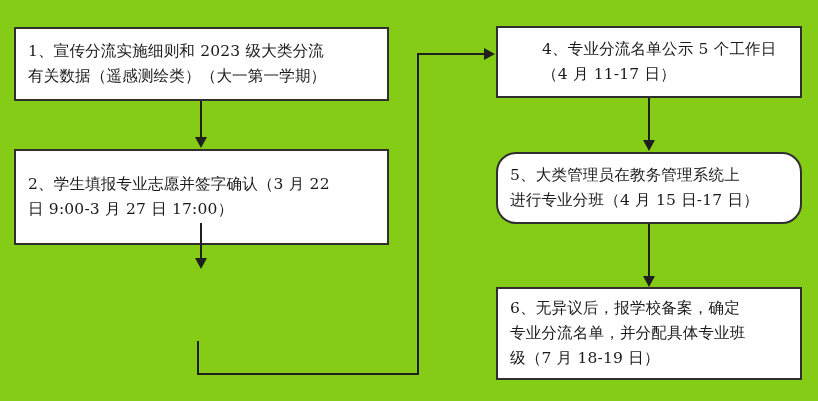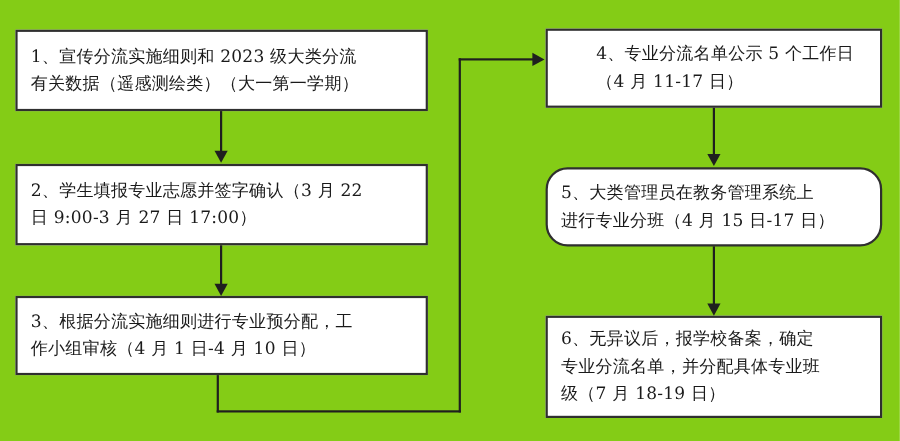--- a/index.html
+++ b/index.html
@@ -33,21 +33,21 @@
     font-size: 15.5px;
     line-height: 1.62;
     color: #1a1a1a;
     letter-spacing: 0.2px;
     white-space: pre-line;
     text-align: left;
     font-family: "DejaVu Serif", "Liberation Serif", serif;
   }
   
   #node-1 { left: 14px;  top: 27px;  width: 375px; height: 74px; }
-  #node-2 { left: 14px;  top: 149px; width: 375px; height: 74px; }
+  #node-2 { left: 14px;  top: 149px; width: 375px; height: 96px; }
   #node-3 { left: 14px;  top: 269px; width: 375px; height: 72px; }
   
   #node-4 { left: 496px; top: 26px;  width: 306px; height: 72px; padding-left: 44px; }
   #node-5 { left: 496px; top: 152px; width: 306px; height: 72px; border-radius: 20px; }
   #node-6 { left: 496px; top: 287px; width: 306px; height: 93px; }
 
   .connector { position: absolute; }
   .seg-v { width: 2px; background: #1f1f1f; }
   .seg-h { height: 2px; background: #1f1f1f; }
 
@@ -74,24 +74,20 @@
   <div class="node" id="node-1">
     <div class="node-text">1、宣传分流实施细则和 2023 级大类分流
 有关数据（遥感测绘类）（大一第一学期）</div>
   </div>
 
   <div class="node" id="node-2">
     <div class="node-text">2、学生填报专业志愿并签字确认（3 月 22
 日 9:00-3 月 27 日 17:00）</div>
   </div>
 
-  <div class="node" id="node-3">
-    <div class="node-text">3、根据分流实施细则进行专业预分配，工
-作小组审核（4 月 1 日-4 月 10 日）</div>
-  </div>
 
   <div class="node" id="node-4">
     <div class="node-text">4、专业分流名单公示 5 个工作日
 （4 月 11-17 日）</div>
   </div>
 
   <div class="node" id="node-5">
     <div class="node-text">5、大类管理员在教务管理系统上
 进行专业分班（4 月 15 日-17 日）</div>
   </div>

